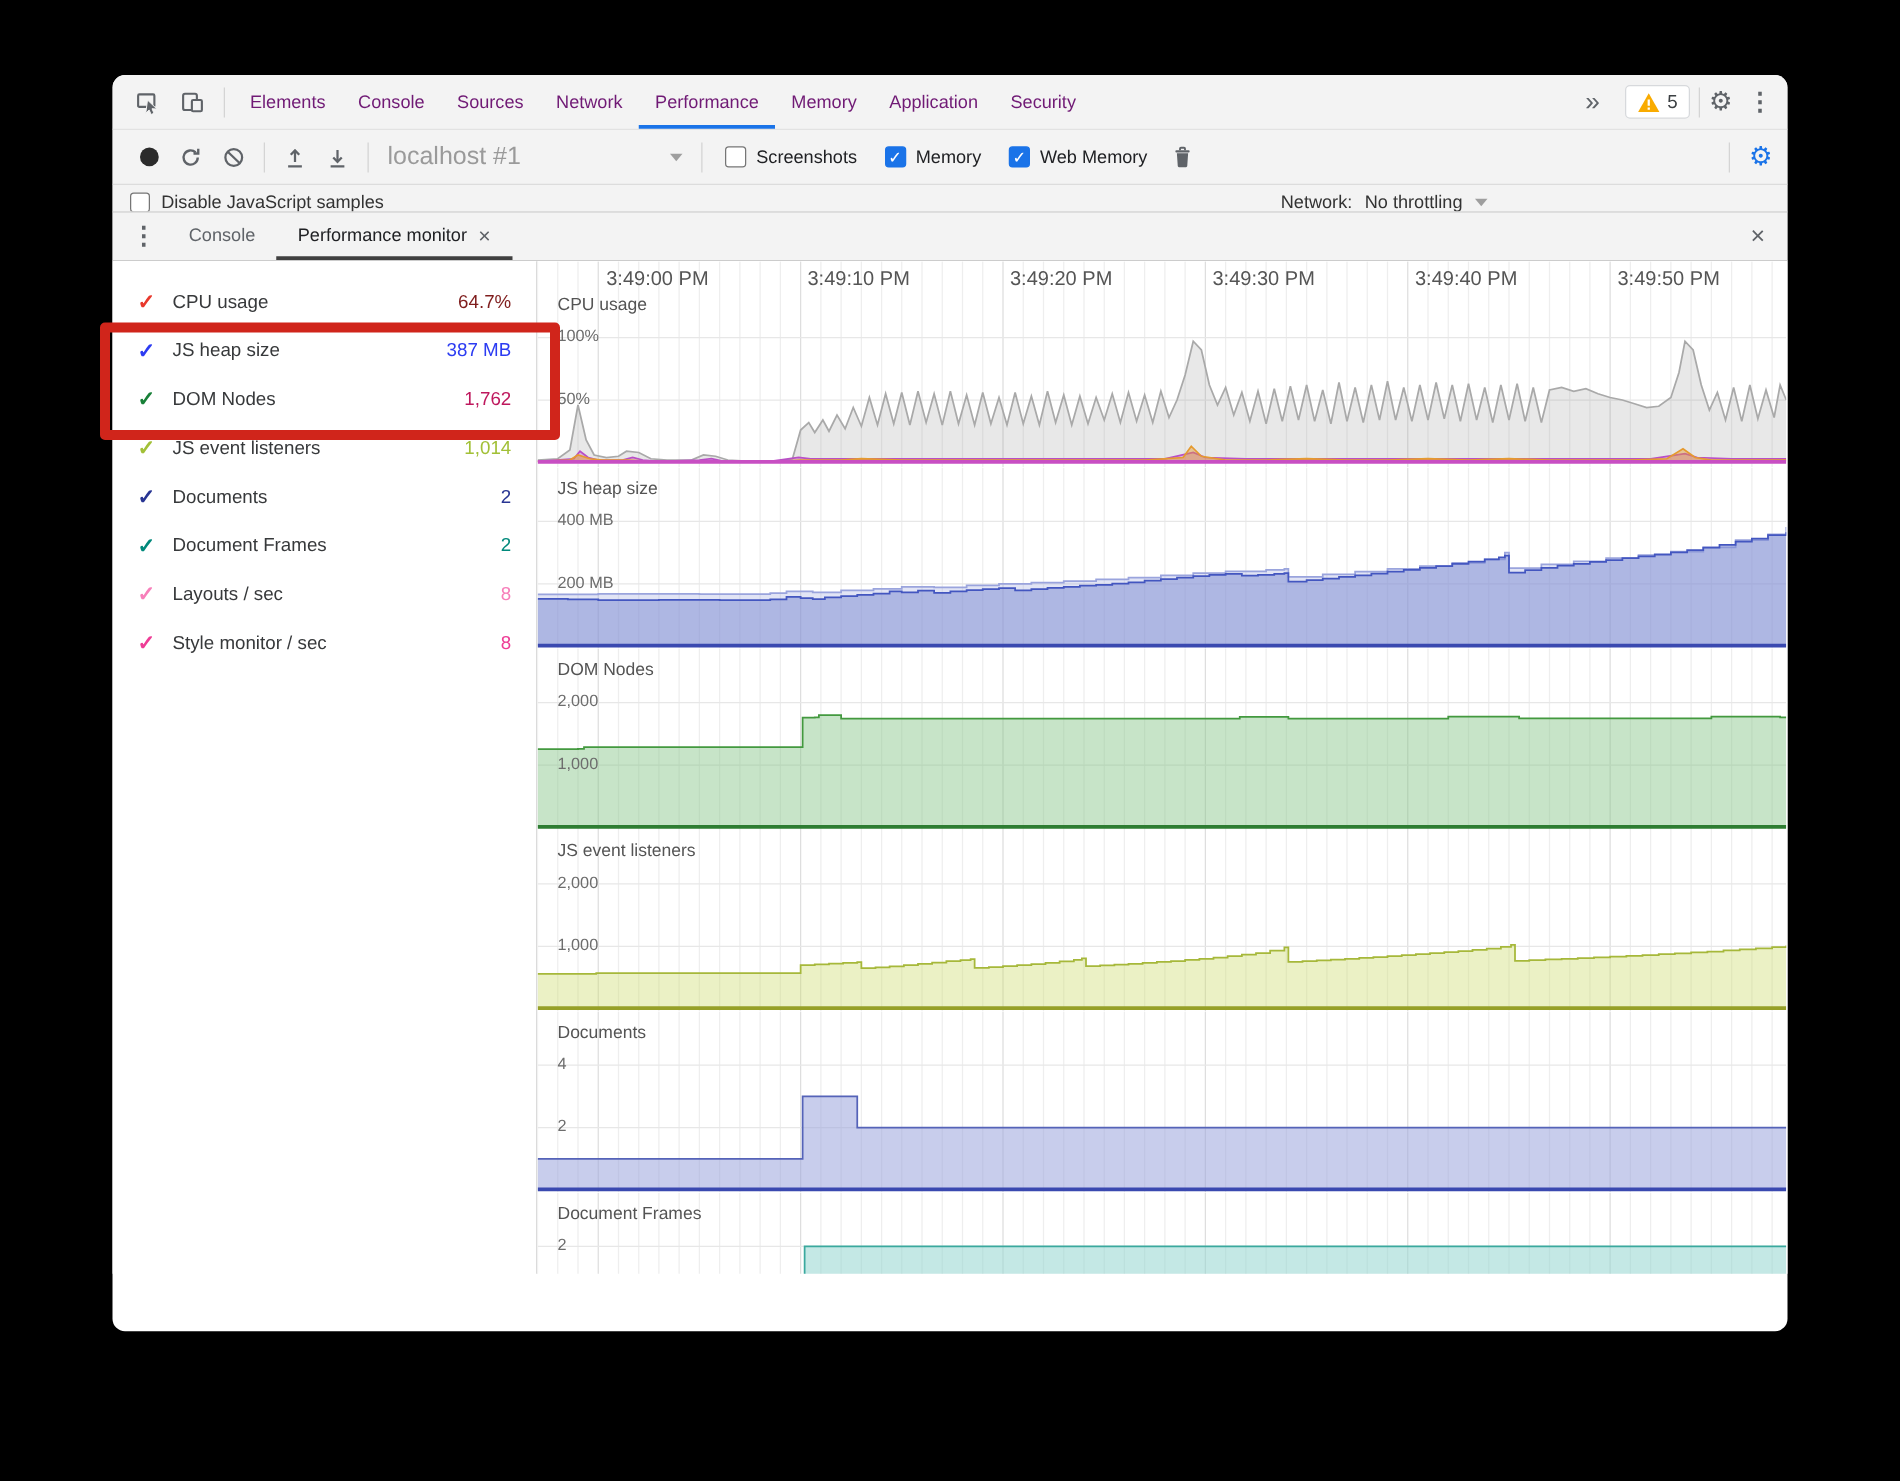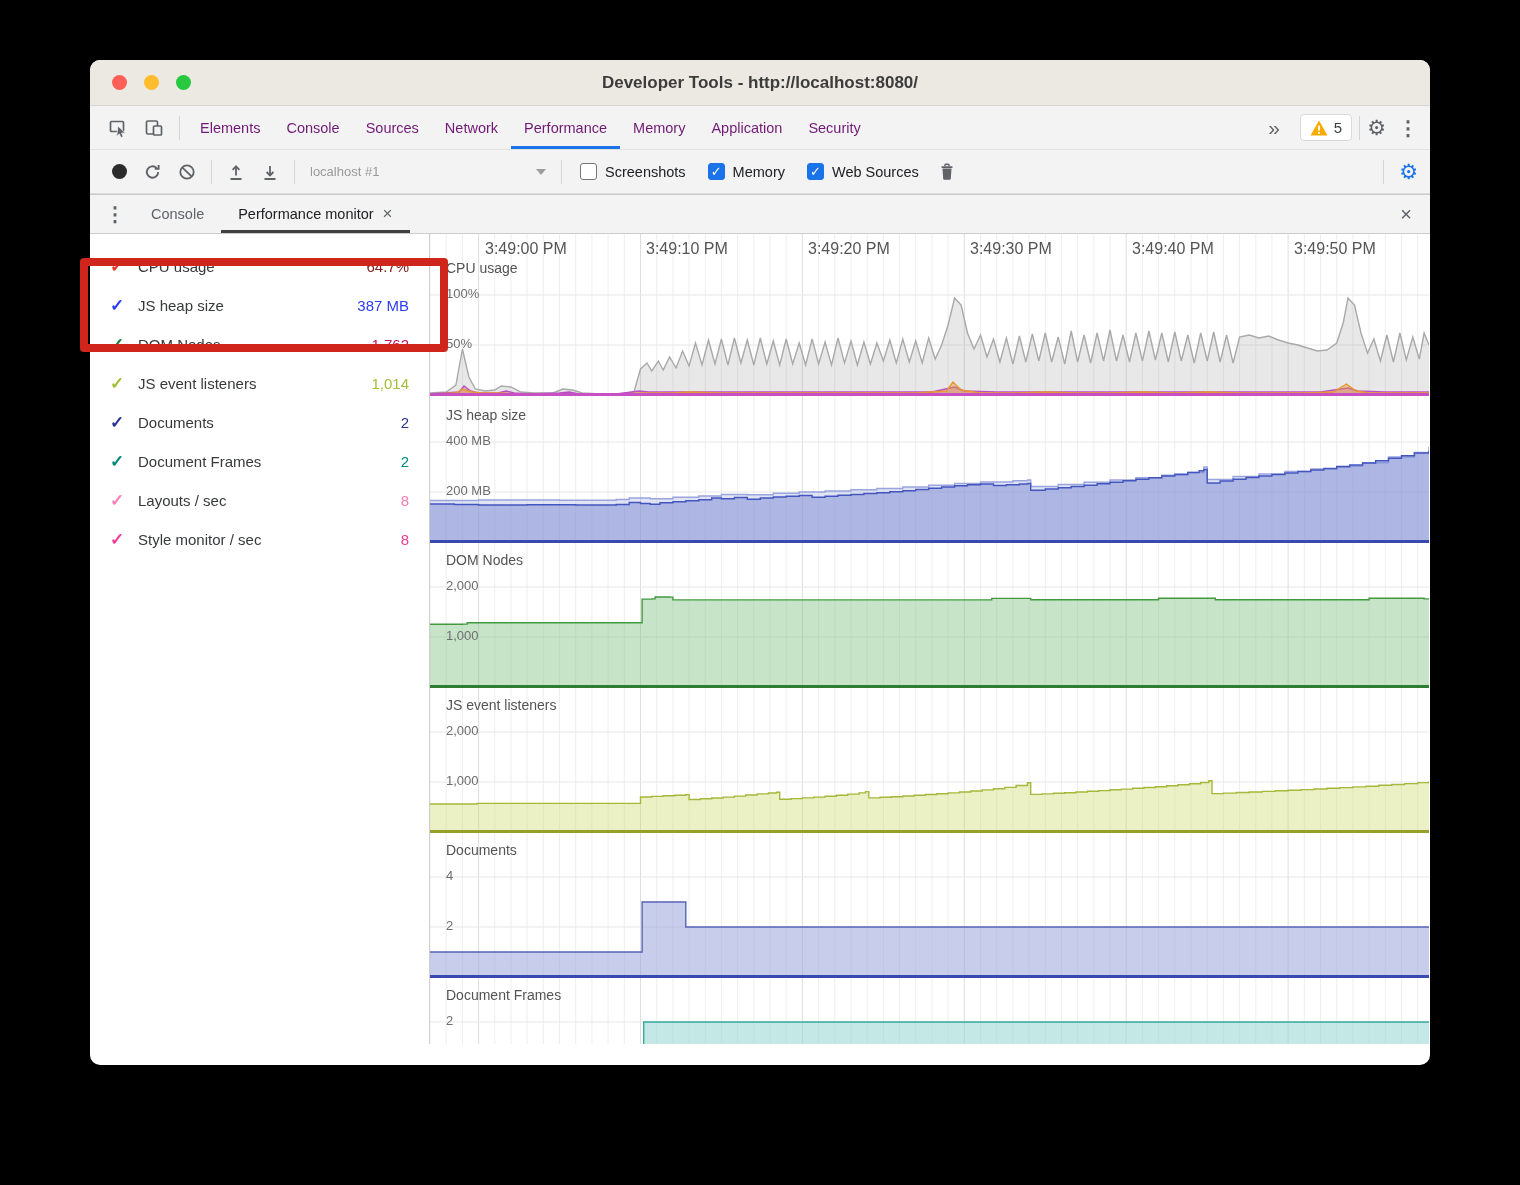--- a/index.html
+++ b/index.html
@@ -29,21 +29,21 @@
   .gear { font-size:21px; color:#5f6368; line-height:1; }
   .gear.blue { color:#1a73e8; }
   .dots { font-size:20px; color:#5f6368; font-weight:bold; line-height:1; }
 
   
   .toolbar { height:44px; background:#f3f3f3; display:flex; align-items:center; padding:0 12px;
              border-bottom:1px solid #dcdcdc; }
   .ibtn { width:34px; height:32px; display:flex; align-items:center; justify-content:center; flex:none; }
   .record-dot { width:15px; height:15px; border-radius:50%; background:#2b2b2b; }
   .selector { width:252px; display:flex; align-items:center; justify-content:space-between; padding:0 8px;
-              color:#9a9a9a; font-size:13px; }
+              color:#9a9a9a; font-size:20px; }
   .dd-arrow { width:0; height:0; border-left:5px solid transparent; border-right:5px solid transparent;
               border-top:6px solid #9e9e9e; }
   .cb-group { display:flex; align-items:center; gap:8px; margin:0 11px; }
   .cb { width:17px; height:17px; border-radius:3px; border:1.5px solid #767676; background:#fff;
         display:flex; align-items:center; justify-content:center; font-size:13px; color:#fff; flex:none; }
   .cb.checked { background:#1a73e8; border-color:#1a73e8; }
   .cb-label { font-size:14.5px; color:#202124; white-space:nowrap; }
   .toolbar-right { margin-left:auto; display:flex; align-items:center; }
 
   
@@ -77,28 +77,20 @@
 
   
   .annotation { position:absolute; left:80px; top:258px; width:368px; height:94px;
                 border:8px solid #d0251b; border-radius:4px; pointer-events:none; z-index:40; }
 </style>
 </head>
 <body>
 
 <div class="window">
 
-  <div class="titlebar">
-    <div class="lights">
-      <span class="light" style="background:#ff5f57"></span>
-      <span class="light" style="background:#febc2e"></span>
-      <span class="light" style="background:#28c840"></span>
-    </div>
-    <div class="title">Developer Tools - http://localhost:8080/</div>
-  </div>
 
   <div class="tabrow">
     <span class="ticon">
       <svg width="20" height="20" viewBox="0 0 20 20">
           <rect x="2.5" y="3.5" width="13" height="10" rx="1" fill="none" stroke="#5f6368" stroke-width="1.7"></rect>
           <polygon points="10,8 17.5,15.2 13.6,15 15.2,18.6 12.9,19.6 11.3,16 8.6,18.6" fill="#5f6368" stroke="#f3f3f3" stroke-width="0.8"></polygon>
         </svg>
     </span>
     <span class="ticon">
       <svg width="20" height="20" viewBox="0 0 20 20">
@@ -174,36 +166,47 @@
         <span class="cb-group">
           <span class="cb"></span>
           <span class="cb-label">Screenshots</span>
         </span>
         <span class="cb-group">
           <span class="cb checked">✓</span>
           <span class="cb-label">Memory</span>
         </span>
         <span class="cb-group">
           <span class="cb checked">✓</span>
-          <span class="cb-label">Web Sources</span>
+          <span class="cb-label">Web Memory</span>
         </span>
       </div>
     <span class="ibtn">
       <svg width="20" height="20" viewBox="0 0 20 20">
           <path d="M5.5 6.5h9l-.7 10.3a1 1 0 0 1-1 .9H7.2a1 1 0 0 1-1-.9z" fill="#5f6368"></path>
           <rect x="4.3" y="4.2" width="11.4" height="1.7" rx="0.8" fill="#5f6368"></rect>
           <path d="M8 4.2V3a.8.8 0 0 1 .8-.8h2.4a.8.8 0 0 1 .8.8v1.2" fill="none" stroke="#5f6368" stroke-width="1.5"></path>
         </svg>
     </span>
     <div class="toolbar-right">
       <span class="vsep"></span>
       <span class="gear blue" style="margin-left:8px">⚙</span>
     </div>
   </div>
 
+  <div class="cliprow">
+    <div class="cliprow-inner">
+      <span class="cb"></span>
+      <span>Disable JavaScript samples</span>
+      <span class="net">
+        <span>Network:</span>
+        <span>No throttling</span>
+        <span class="dd-arrow"></span>
+      </span>
+    </div>
+  </div>
 
   <div class="drawer-tabs">
     <span class="dots drawer-menu">⋮</span>
     <div id="drawer-tabs" style="display:flex;align-items:stretch;margin-left:6px">
         <div class="dtab">
           <span>Console</span>
         </div>
         <div class="dtab active">
           <span>Performance monitor</span>
           <span class="dtab-close">×</span>

